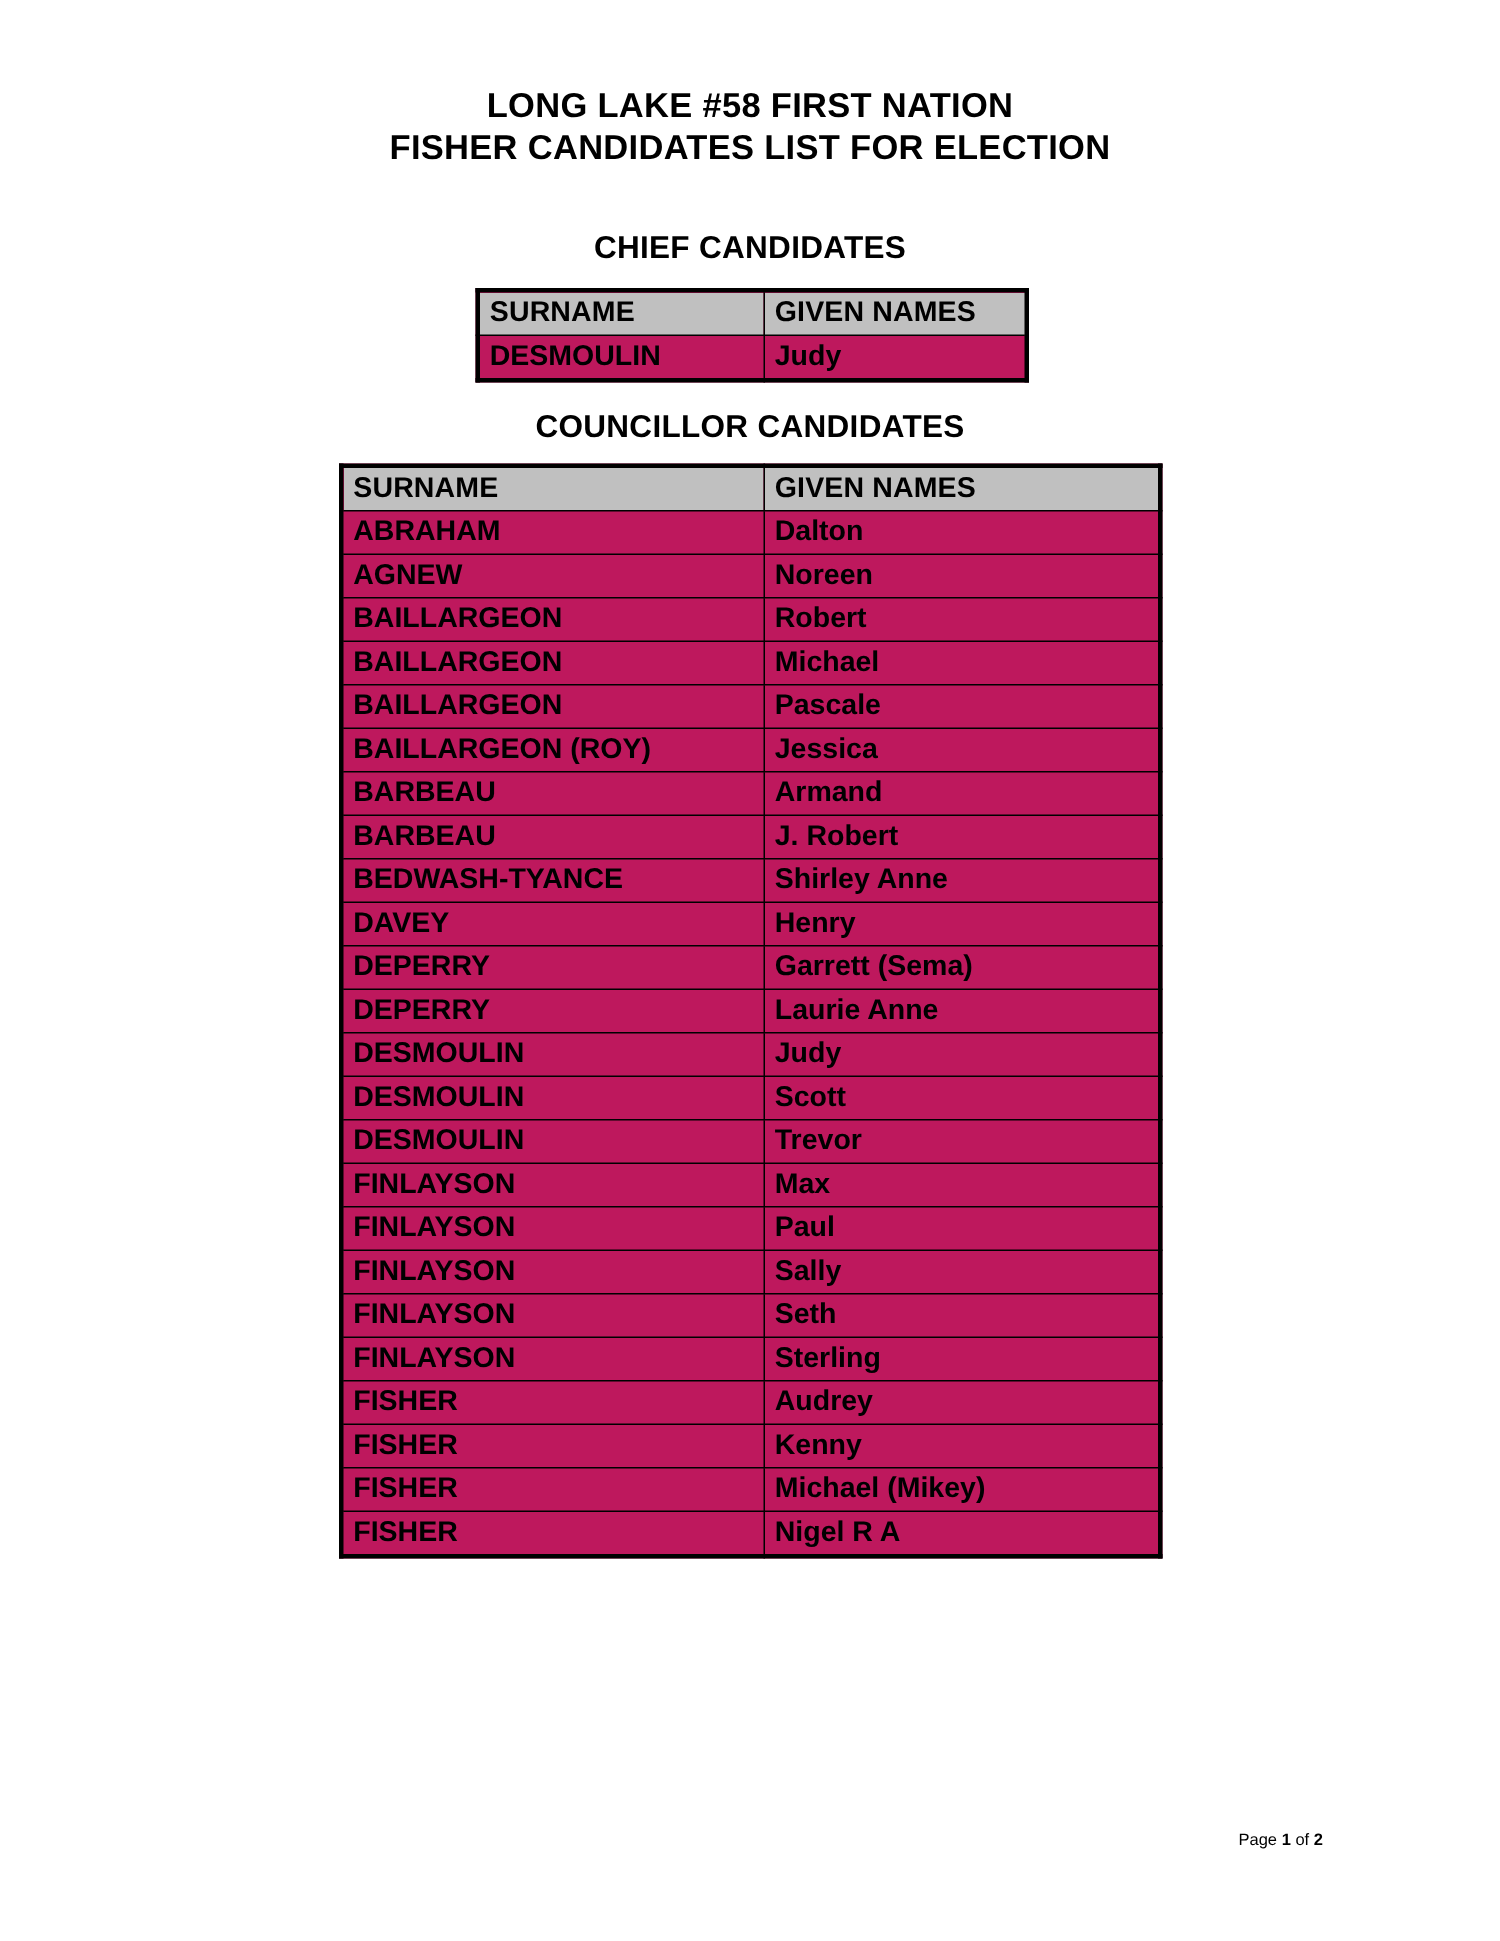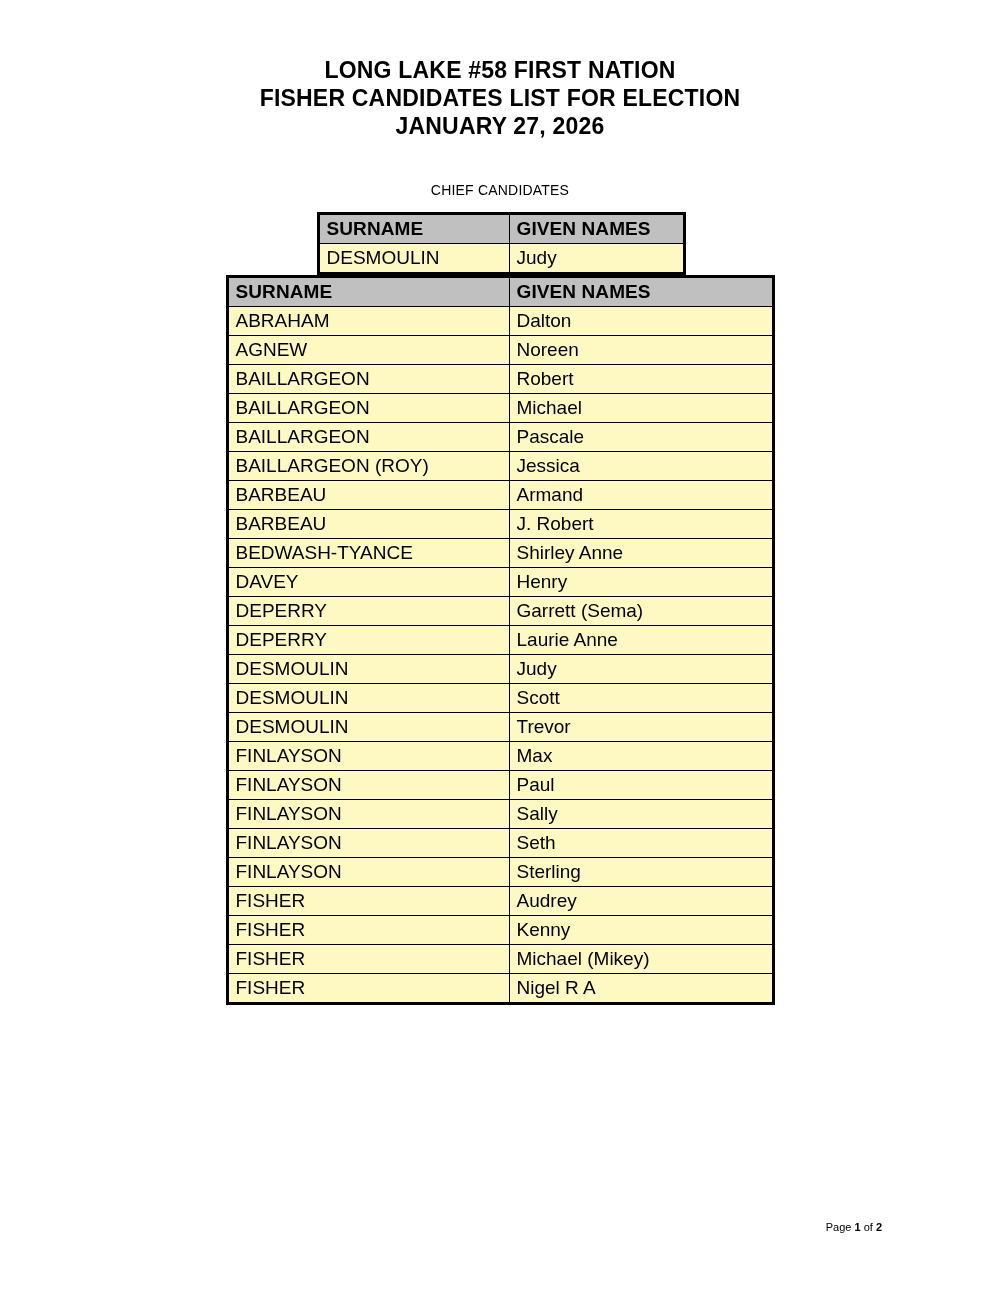--- a/index.html
+++ b/index.html
@@ -35,61 +35,61 @@
     line-height: 28px;
     letter-spacing: 0.2px;
   }
   .doc-title .line {
     display: block;
   }
 
   
   .section-heading {
     text-align: center;
-    font-size: 14px;
-    font-weight: normal;
+    font-size: 21px;
+    font-weight: bold;
     letter-spacing: 0.2px;
   }
   .heading-chief {
     margin: 0;
     padding-top: 42px;
     padding-bottom: 14px;
   }
   .heading-councillor {
     margin: 0;
     padding-top: 18px;
     padding-bottom: 12px;
   }
 
   
   .cand-table {
     border-collapse: collapse;
     table-layout: fixed;
     border: 3px solid #000000;
-    background: #fef9c3;
+    background: #be185d;
   }
   .cand-table td,
   .cand-table th {
     border: 1.5px solid #000000;
     padding: 2px 7px;
     font-size: 19px;
     line-height: 24px;
     text-align: left;
     vertical-align: middle;
     height: 24px;
     overflow: hidden;
     white-space: nowrap;
   }
   .cand-table thead th {
     background: #c0c0c0;
     font-weight: bold;
     letter-spacing: 0.1px;
   }
   .cand-table tbody td {
-    font-weight: normal;
+    font-weight: bold;
   }
 
   
   .table-wrap-chief {
     display: flex;
     justify-content: center;
   }
   .table-chief {
     width: 366px;
     margin-left: 2px;
@@ -123,21 +123,20 @@
   }
 </style>
 </head>
 <body>
 
 <div class="page">
 
   <h1 class="doc-title">
     <span class="line">LONG LAKE #58 FIRST NATION</span>
     <span class="line">FISHER CANDIDATES LIST FOR ELECTION</span>
-    <span class="line">JANUARY 27, 2026</span>
   </h1>
 
   <h2 class="section-heading heading-chief">CHIEF CANDIDATES</h2>
 
   <div class="table-wrap-chief">
     <table class="cand-table table-chief">
       <colgroup>
         <col class="col-surname">
         <col class="col-given">
       </colgroup>
@@ -149,20 +148,21 @@
       </thead>
       <tbody id="chief-body">
           <tr>
             <td>DESMOULIN</td>
             <td>Judy</td>
           </tr>
         </tbody>
     </table>
   </div>
 
+  <h2 class="section-heading heading-councillor">COUNCILLOR CANDIDATES</h2>
 
   <div class="table-wrap-councillor">
     <table class="cand-table table-councillor">
       <colgroup>
         <col class="col-surname">
         <col class="col-given">
       </colgroup>
       <thead>
         <tr>
           <th>SURNAME</th>

